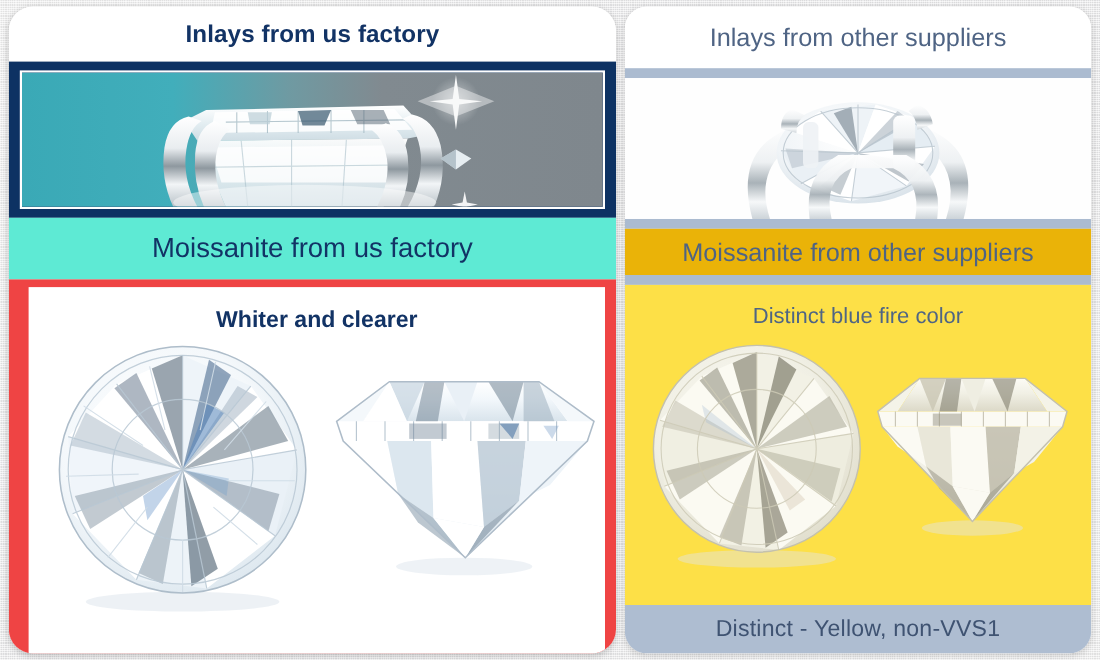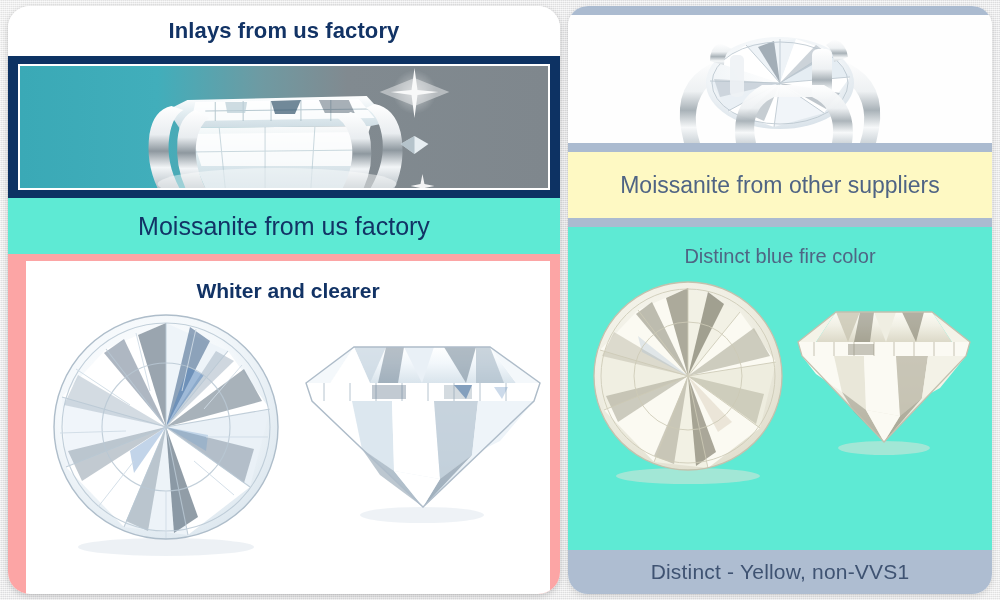--- a/index.html
+++ b/index.html
@@ -82,21 +82,21 @@
     justify-content: center;
     color: #123365;
     font-size: 25px;
     font-weight: normal;
     background: #5eead4;
   }
 
   
   #left-stone-panel {
     flex: 1 1 auto;
-    background: #fca5a5;
+    background: #ef4444;
     padding: 7px 10px 0 18px;
     display: flex;
     flex-direction: column;
     gap: 24px;
   }
   #left-stone-inner {
     flex: 1 1 auto;
     background: #fff;
     position: relative;
     overflow: hidden;
@@ -168,31 +168,31 @@
   }
   #r-inlay-media {
     flex: 0 0 auto;
     height: 128px;
     background: #fefefe;
     position: relative;
     overflow: hidden;
   }
   .r-subtitle {
     flex: 0 0 auto;
-    height: 66px;
+    height: 42px;
     display: flex;
     align-items: center;
     justify-content: center;
     color: #4f6484;
     font-size: 23px;
-    background: #fef9c3;
+    background: #eab308;
   }
   #right-stone-inner {
     flex: 1 1 auto;
-    background: #5eead4;
+    background: #fde047;
     position: relative;
     overflow: hidden;
     display: flex;
     flex-direction: column;
   }
   #right-clarity {
     background: #aebdd1;
     color: #3f5372;
     font-weight: normal;
     font-size: 21px;
@@ -398,20 +398,21 @@
             <path d="M12 54 L60 18 L196 18 L246 54 L240 72 L129 178 L18 72 Z" fill="none" stroke="#aebcc9" stroke-width="1.4"></path>
           </svg>
         </div>
       </div>
 
     </div>
   </div>
 
   <div id="right-card">
 
+    <div class="r-title">Inlays from other suppliers</div>
 
     <div class="r-rule"></div>
 
     <div id="r-inlay-media">
       <svg viewBox="0 0 424 128" width="100%" height="100%">
         <defs>
           <linearGradient id="band" x1="0" y1="0" x2="0" y2="1">
             <stop offset="0" stop-color="#ffffff"></stop>
             <stop offset=".4" stop-color="#eef1f3"></stop>
             <stop offset=".62" stop-color="#a9b2b8"></stop>

